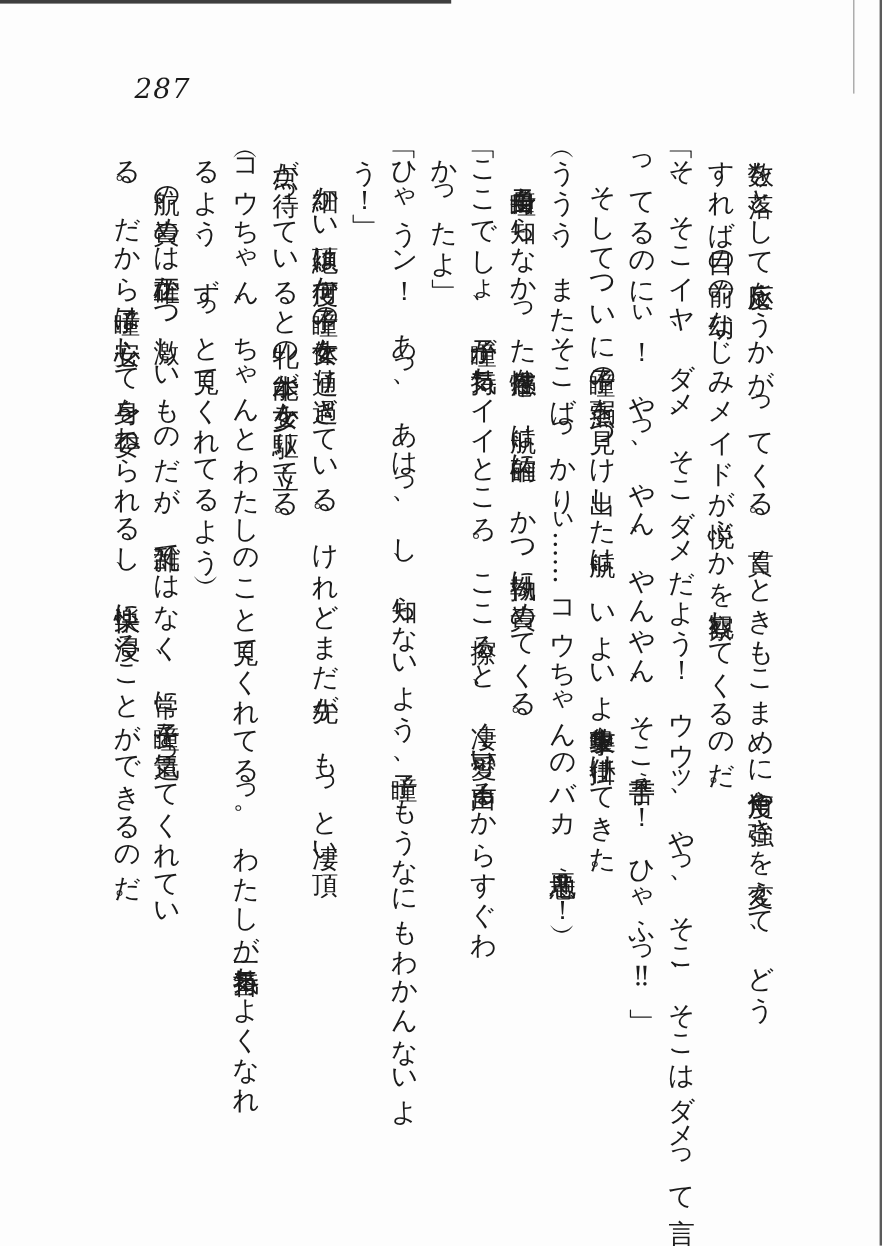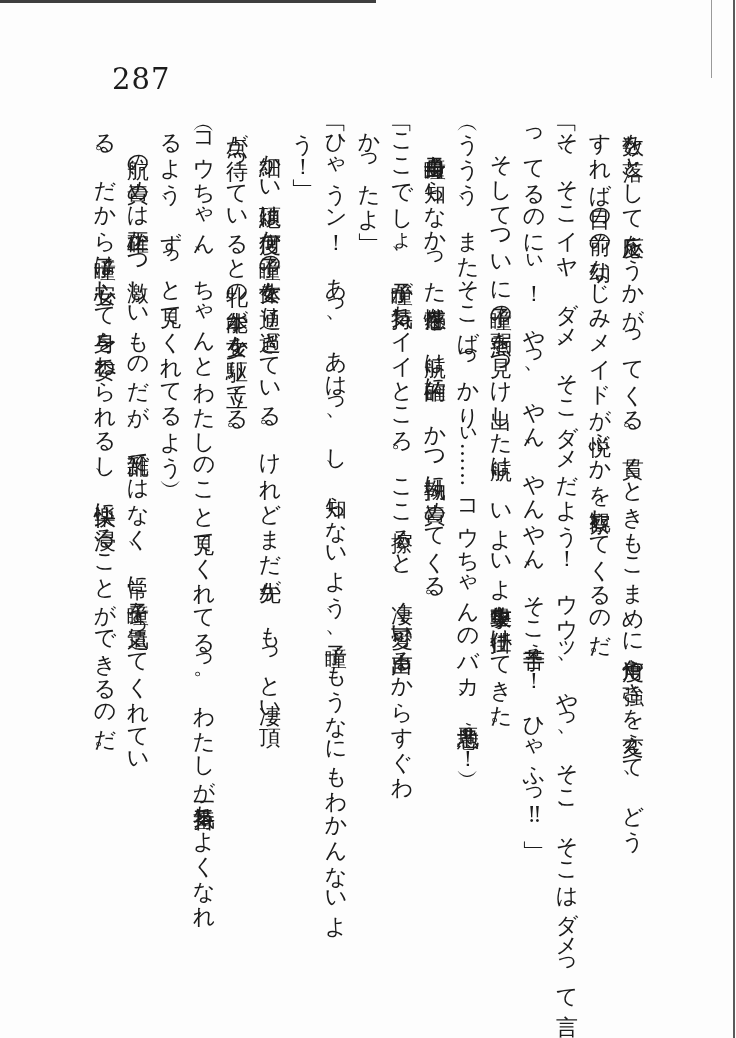--- a/index.html
+++ b/index.html
@@ -42,21 +42,22 @@
     top: 0;
     right: 1px;
     width: 2px;
     height: 100%;
     background: var(--page-edge, #5a5a5a);
   }
   .folio {
     position: absolute;
     left: 112px;
     top: 62px;
-    font-size: 29px;
+    font-size: 23px;
+    font-style: italic;
     letter-spacing: 1px;
     color: var(--text, #1b1b1b);
   }
   
   .vtext {
     position: absolute;
     top: 118px;
     right: 86px;
     height: 860px;
     writing-mode: vertical-rl;

